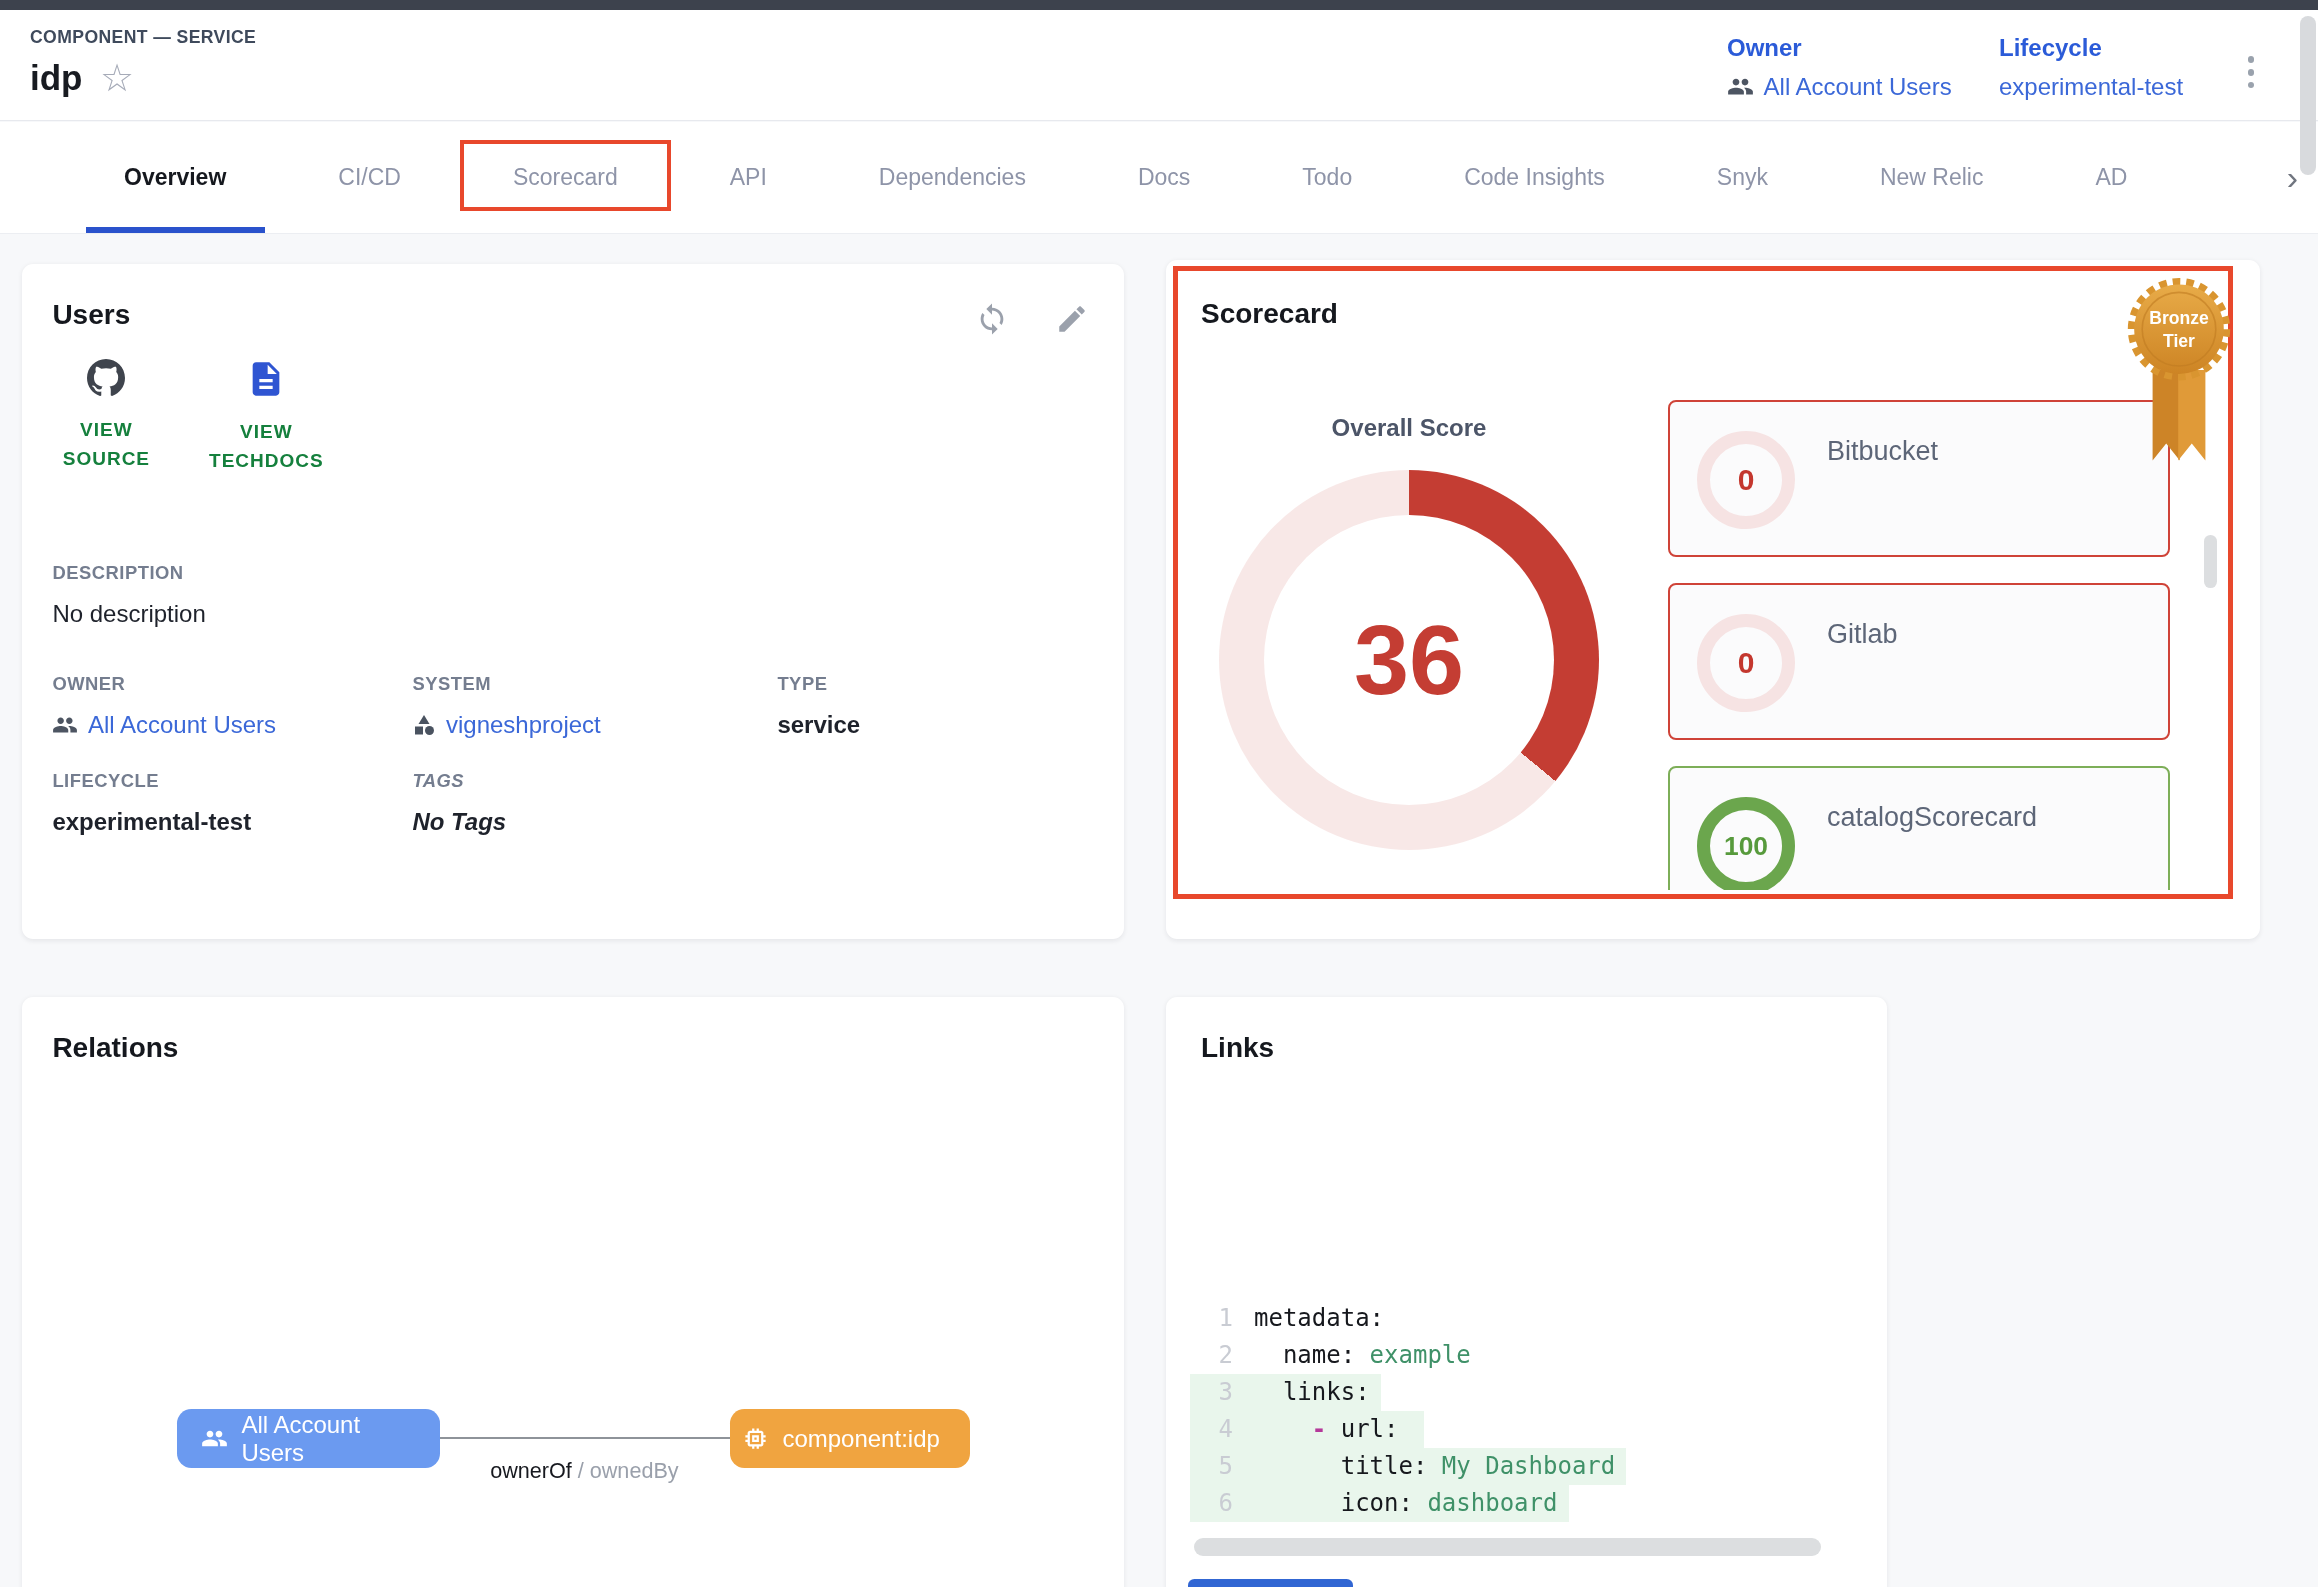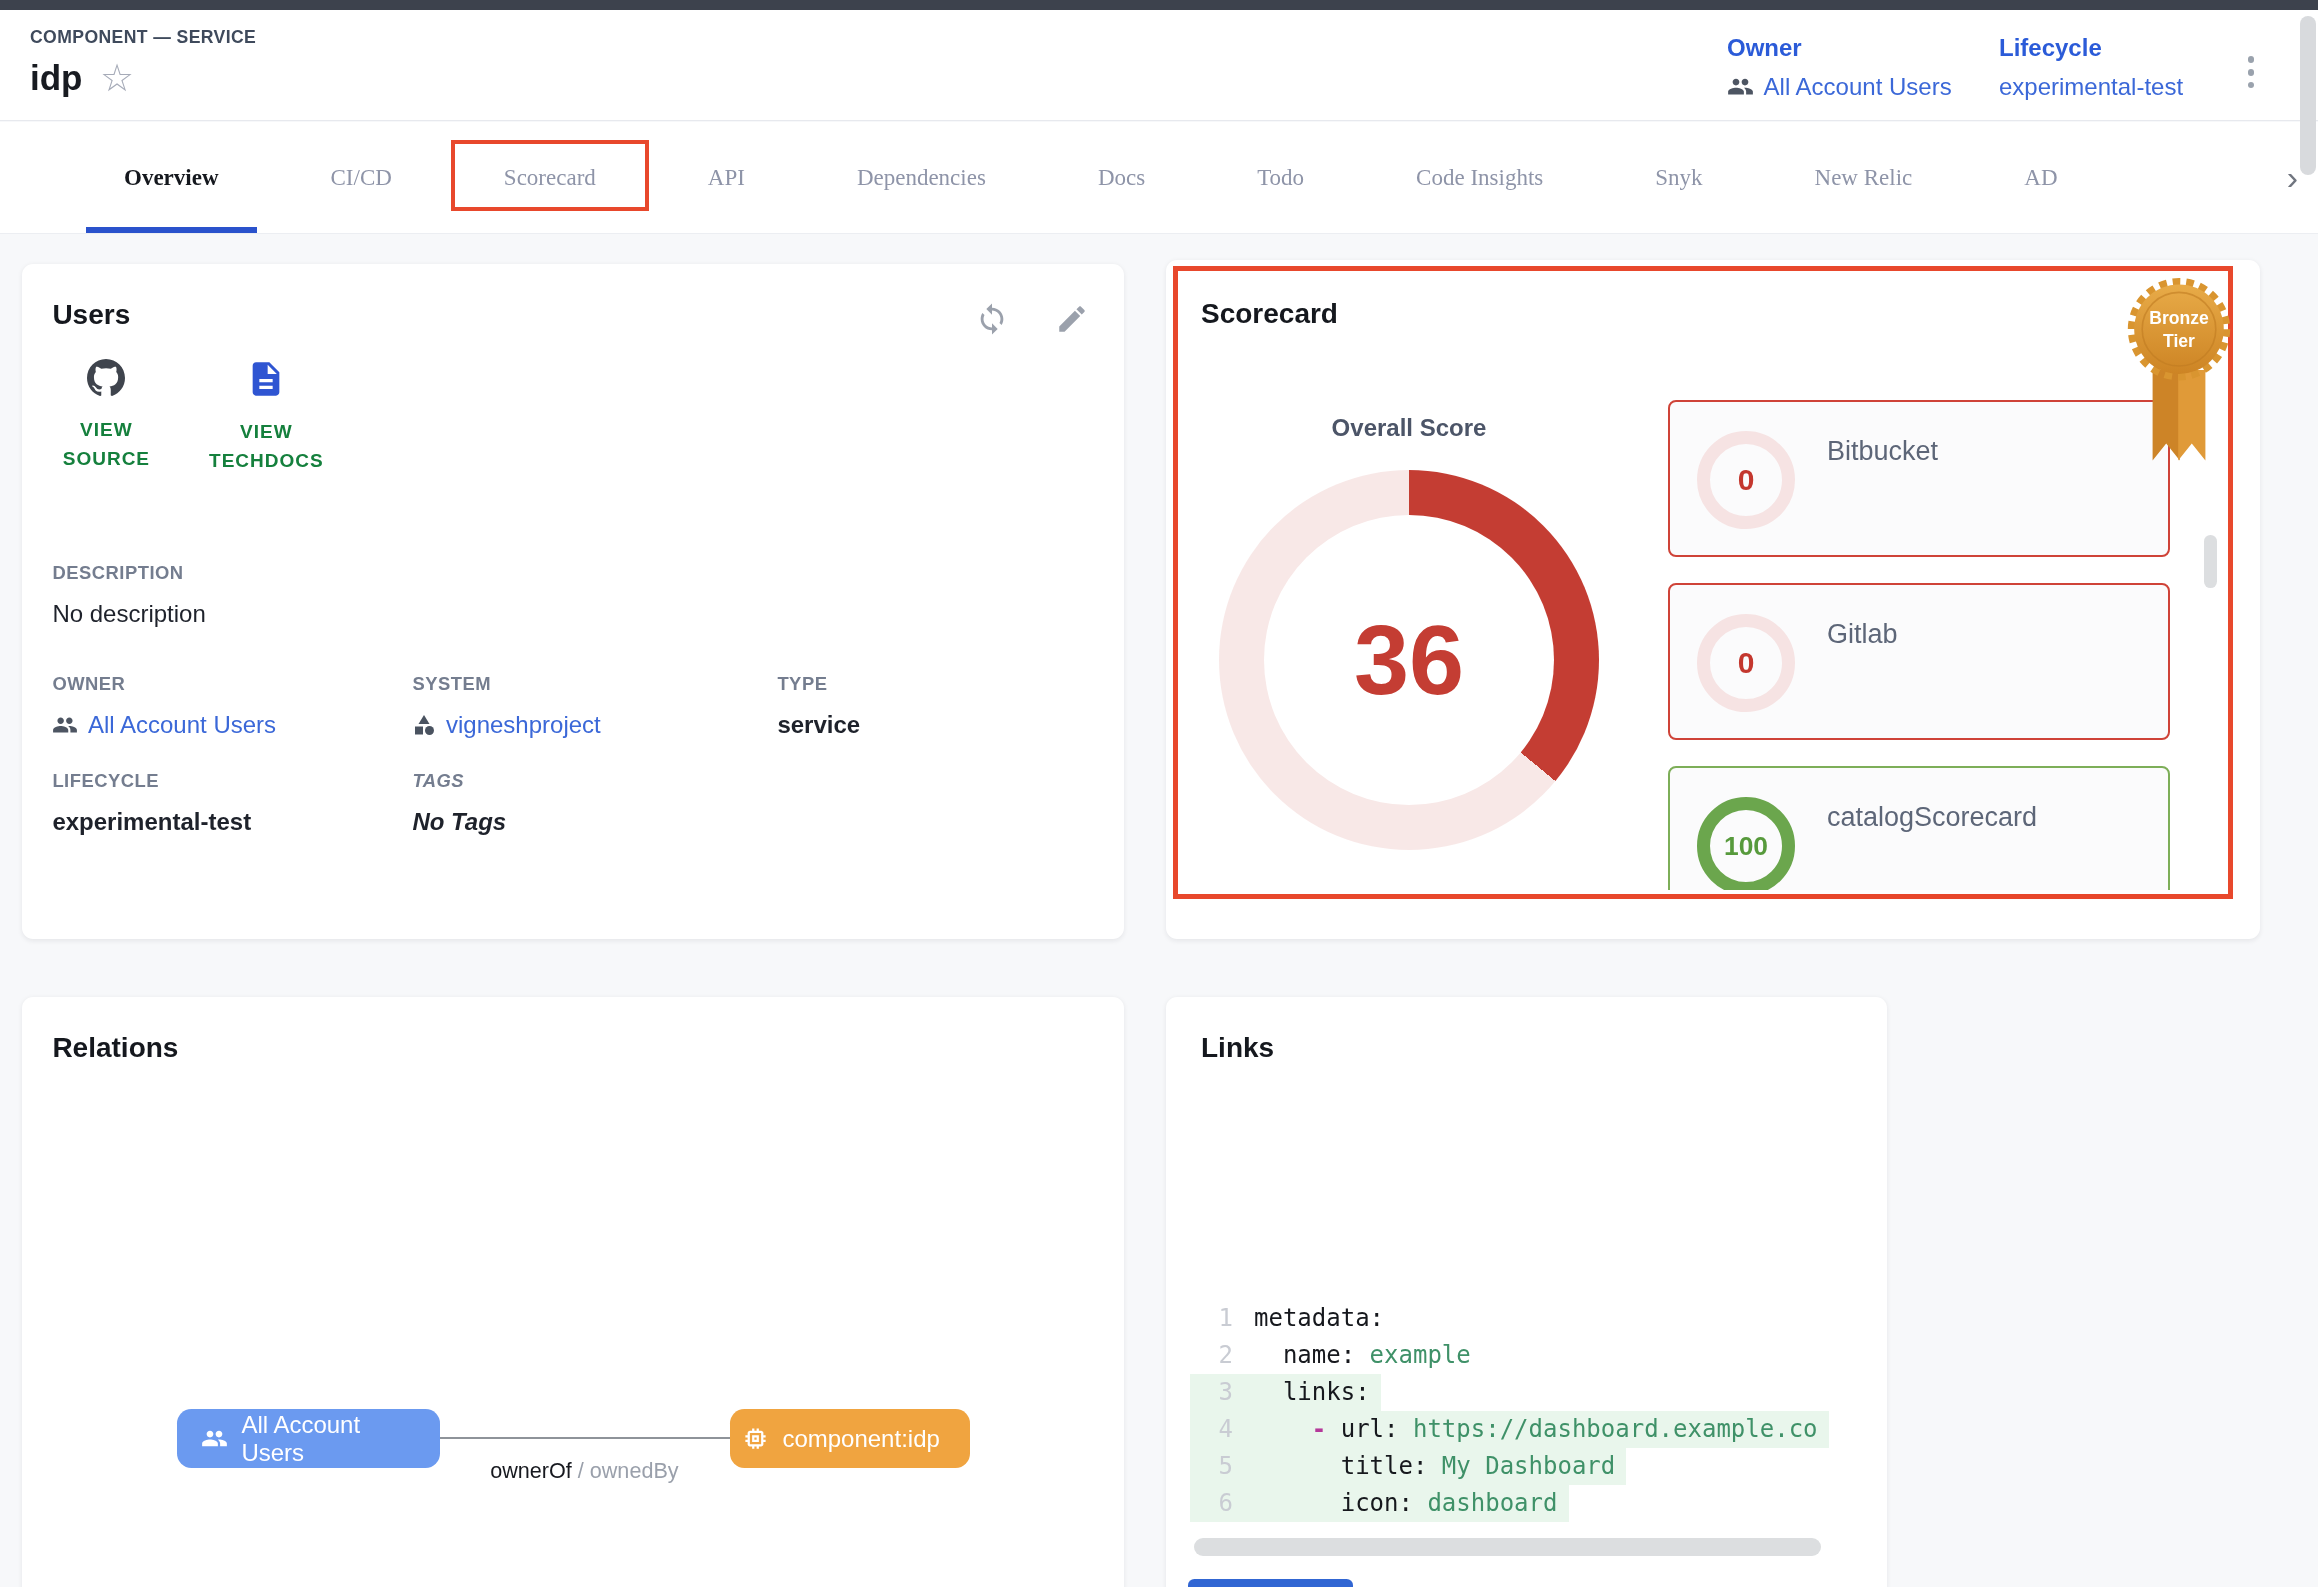--- a/index.html
+++ b/index.html
@@ -19,21 +19,21 @@
   .hmeta .lbl { font-size:24px; font-weight:700; color:#2b5bd8; }
   .hmeta .val { margin-top:11.2px; display:flex; align-items:center; gap:9.6px; font-size:24px; color:#3b68d8; }
   .hmeta-owner { left:1727px; }
   .hmeta-lifecycle { left:1999px; }
   .icon-svg { flex:none; }
   .kebab { position:absolute; left:2243px; top:42px; display:flex; flex-direction:column; gap:6.4px; padding:4.8px; cursor:pointer; }
   .kebab i { width:6.4px; height:6.4px; border-radius:50%; background:#9aa2ad; }
 
   
   .tabsrow { position:absolute; top:122px; left:0; width:100%; height:112px; background:#fff; border-bottom:0.8px solid #eceef2; }
-  .tabs { position:absolute; left:68px; top:0; height:100%; max-width:2127px; overflow:hidden; display:flex;font-family:Liberation Serif, serif; }
+  .tabs { position:absolute; left:68px; top:0; height:100%; max-width:2127px; overflow:hidden; display:flex; }
   .tab { position:relative; height:100%; display:flex; align-items:center; padding:0 56px; font-size:23px; font-weight:500; color:#8e94a8; white-space:nowrap; cursor:pointer; }
   .tab.active { color:#15181e; font-weight:700; }
   .tab.active::after { content:""; position:absolute; left:17.6px; right:17.6px; bottom:0; height:6.4px; background:#2a52cc; }
   .tab-red-box { position:absolute; left:3.2px; right:3.2px; top:17.6px; bottom:22.4px; border:4.8px solid #e8482c; pointer-events:none; }
   .tabs-chevron { position:absolute; right:21px; top:0; height:100%; display:flex; align-items:center; font-size:34px; color:#70757f; cursor:pointer; }
 
   
   .card { position:absolute; background:#fff; border-radius:11.2px; box-shadow:0 1.6px 4.8px rgba(25,30,40,.08); }
   .card-title { font-size:28px; font-weight:700; color:#15181e; }
 
@@ -327,21 +327,21 @@
   </div>
   <div class="edge-label"><span class="fwd">ownerOf</span><span> / </span><span>ownedBy</span></div>
 </section>
 
 <section class="card" id="links-card">
   <h2 class="card-title">Links</h2>
   <div class="code" id="code-block">
       <div class="code-line"><span class="code-inner"><span class="ln">1</span><span class="tk-key">metadata:</span></span></div>
       <div class="code-line"><span class="code-inner"><span class="ln">2</span><span class="tk-pln">  </span><span class="tk-key">name:</span><span class="tk-pln"> </span><span class="tk-val">example</span></span></div>
       <div class="code-line hl"><span class="code-inner"><span class="ln">3</span><span class="tk-pln">  </span><span class="tk-key">links:</span></span></div>
-      <div class="code-line hl"><span class="code-inner"><span class="ln">4</span><span class="tk-pln">    </span><span class="tk-pun">-</span><span class="tk-pln"> </span><span class="tk-key">url:</span><span class="tk-pln"> </span><span class="tk-val">https://dashboard.example.co</span></span></div>
+      <div class="code-line hl"><span class="code-inner"><span class="ln">4</span><span class="tk-pln">    </span><span class="tk-pun">-</span><span class="tk-pln"> </span><span class="tk-key">url:</span><span class="tk-pln"> </span></span></div>
       <div class="code-line hl"><span class="code-inner"><span class="ln">5</span><span class="tk-pln">      </span><span class="tk-key">title:</span><span class="tk-pln"> </span><span class="tk-val">My Dashboard</span></span></div>
       <div class="code-line hl"><span class="code-inner"><span class="ln">6</span><span class="tk-pln">      </span><span class="tk-key">icon:</span><span class="tk-pln"> </span><span class="tk-val">dashboard</span></span></div>
     </div>
   <div class="hbar"></div>
   <button class="blue-btn"></button>
 </section>
 
 <div class="page-scrollbar">
     <div class="thumb"></div>
   </div>

